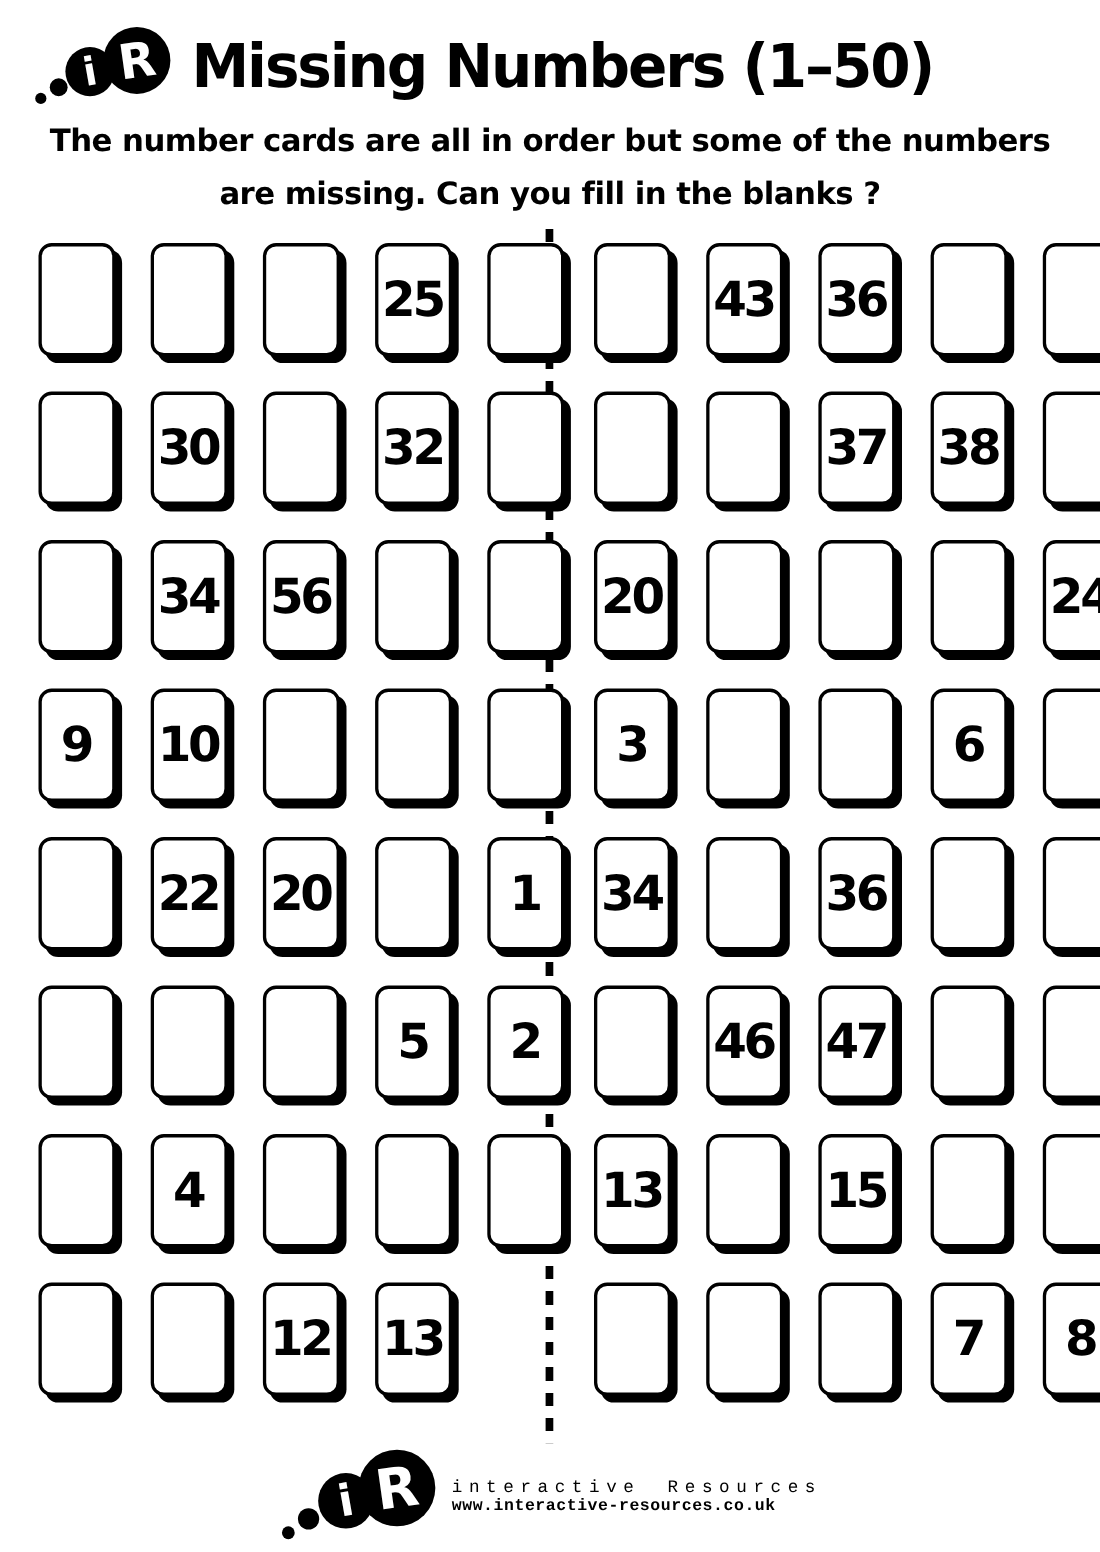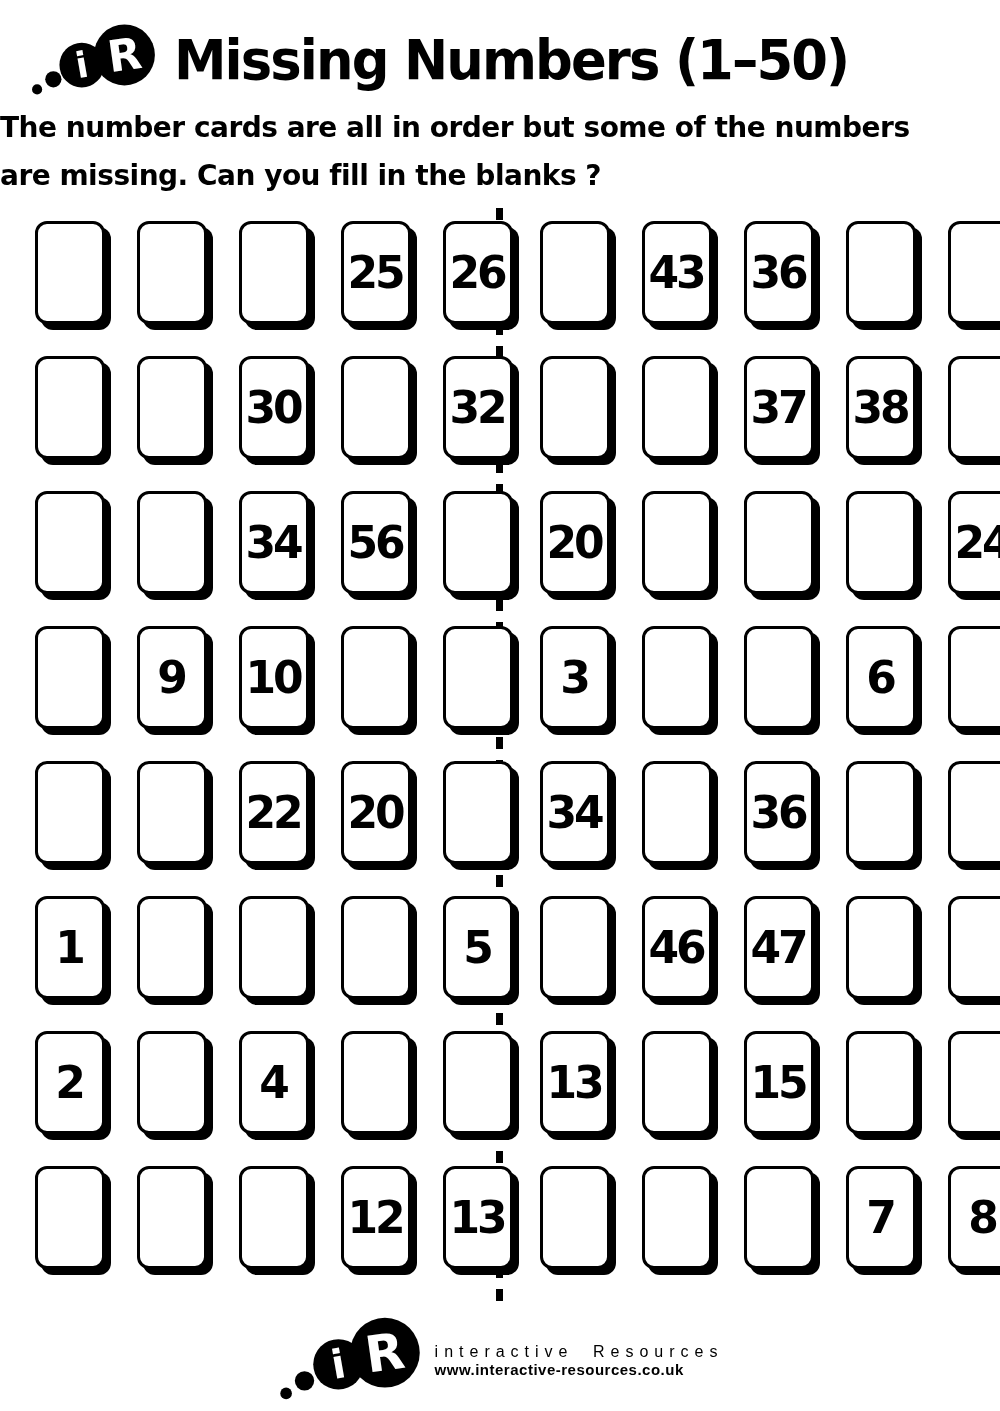--- a/index.html
+++ b/index.html
@@ -9,21 +9,21 @@
   }
   
   .header{position:absolute;top:18px;left:30px;display:flex;align-items:center;gap:12px;}
   .logo-svg{width:132px;height:84px;display:block;}
   .page-title{
     font-size:55px;font-weight:bold;letter-spacing:-2px;white-space:nowrap;
     transform:scaleX(0.96);transform-origin:left center;
   }
   
   .instructions{
-    position:absolute;top:104px;left:0;width:1000px;
+    position:absolute;top:104px;left:0;width:1000px;text-align:center;
     font-size:28px;font-weight:bold;line-height:48px;letter-spacing:-0.5px;
   }
   
   .divider{
     position:absolute;left:496px;top:208px;width:7px;height:1104px;
     background:repeating-linear-gradient(to bottom,#000 0 12px,transparent 12px 23px);
   }
   
   .card-grid{
     position:absolute;top:221px;display:grid;
@@ -40,21 +40,21 @@
     font-size:44px;font-weight:bold;letter-spacing:-3px;line-height:1;
     transform:translateX(-1px);
   }
   
   .footer{
     position:absolute;top:1314px;left:0;width:1000px;
     display:flex;justify-content:center;align-items:center;gap:10px;
   }
   .footer-logo-svg{width:148px;height:92px;display:block;}
   .footer-text{display:flex;flex-direction:column;justify-content:center;
-    font-family:Liberation Sans, sans-serif;}
+    font-family:Liberation Mono, monospace;}
   .brand-line{font-size:16px;letter-spacing:6px;word-spacing:9px;white-space:nowrap;}
   .url-line{font-size:15px;font-weight:bold;letter-spacing:0.5px;white-space:nowrap;}
 </style>
 </head>
 <body>
 
 <div class="page">
 
   <div class="header">
     <svg class="logo-svg" viewBox="0 0 130 80">
@@ -80,23 +80,20 @@
         <span></span>
       </div>
       <div class="card">
         <span></span>
       </div>
       <div class="card">
         <span></span>
       </div>
       <div class="card">
         <span>25</span>
-      </div>
-      <div class="card">
-        <span>26</span>
       </div>
       <div class="card">
         <span></span>
       </div>
       <div class="card">
         <span></span>
       </div>
       <div class="card">
         <span>30</span>
       </div>

